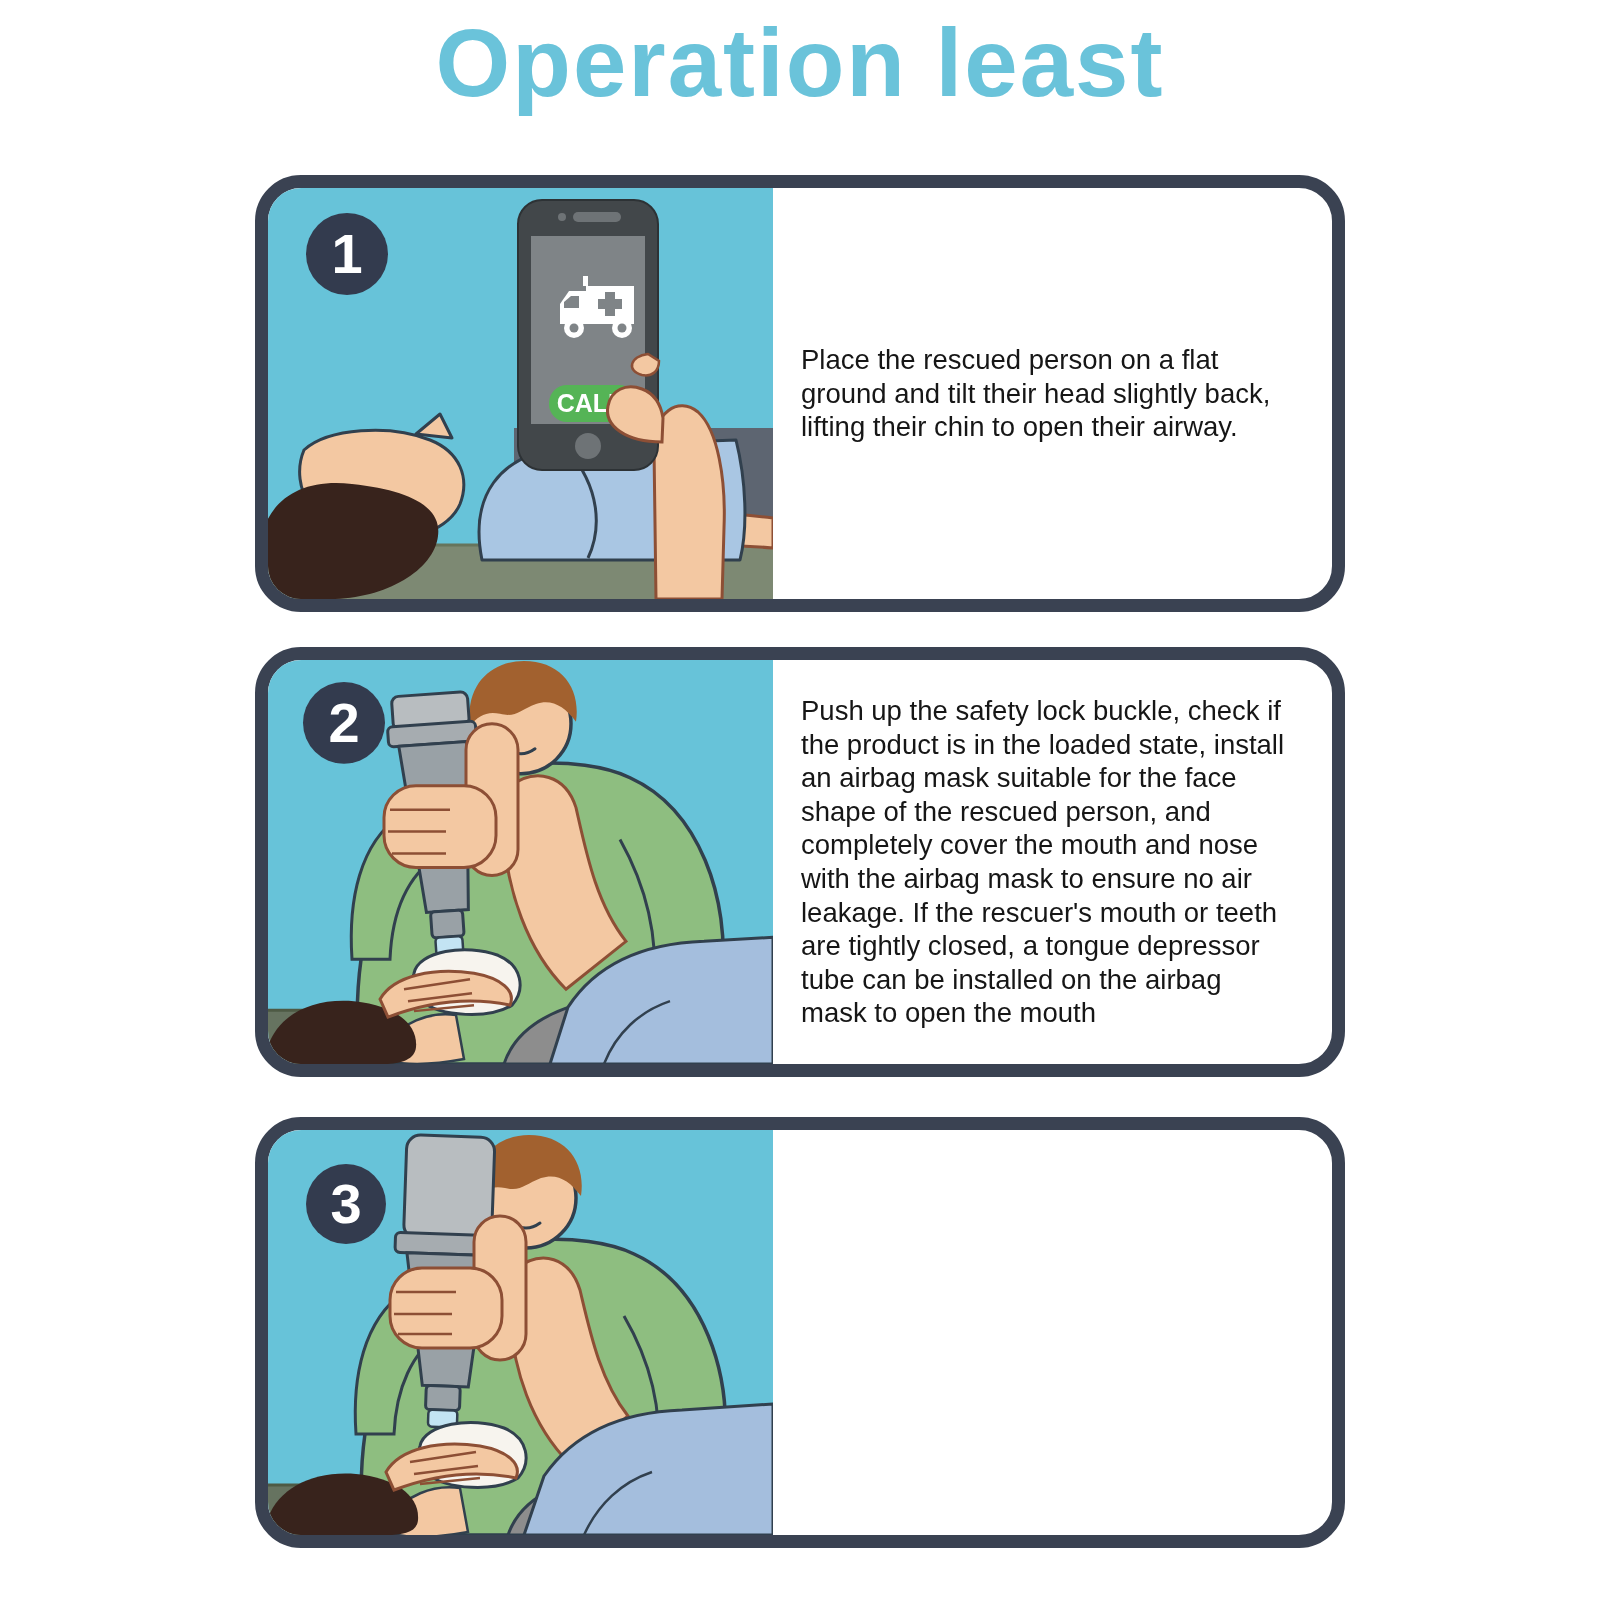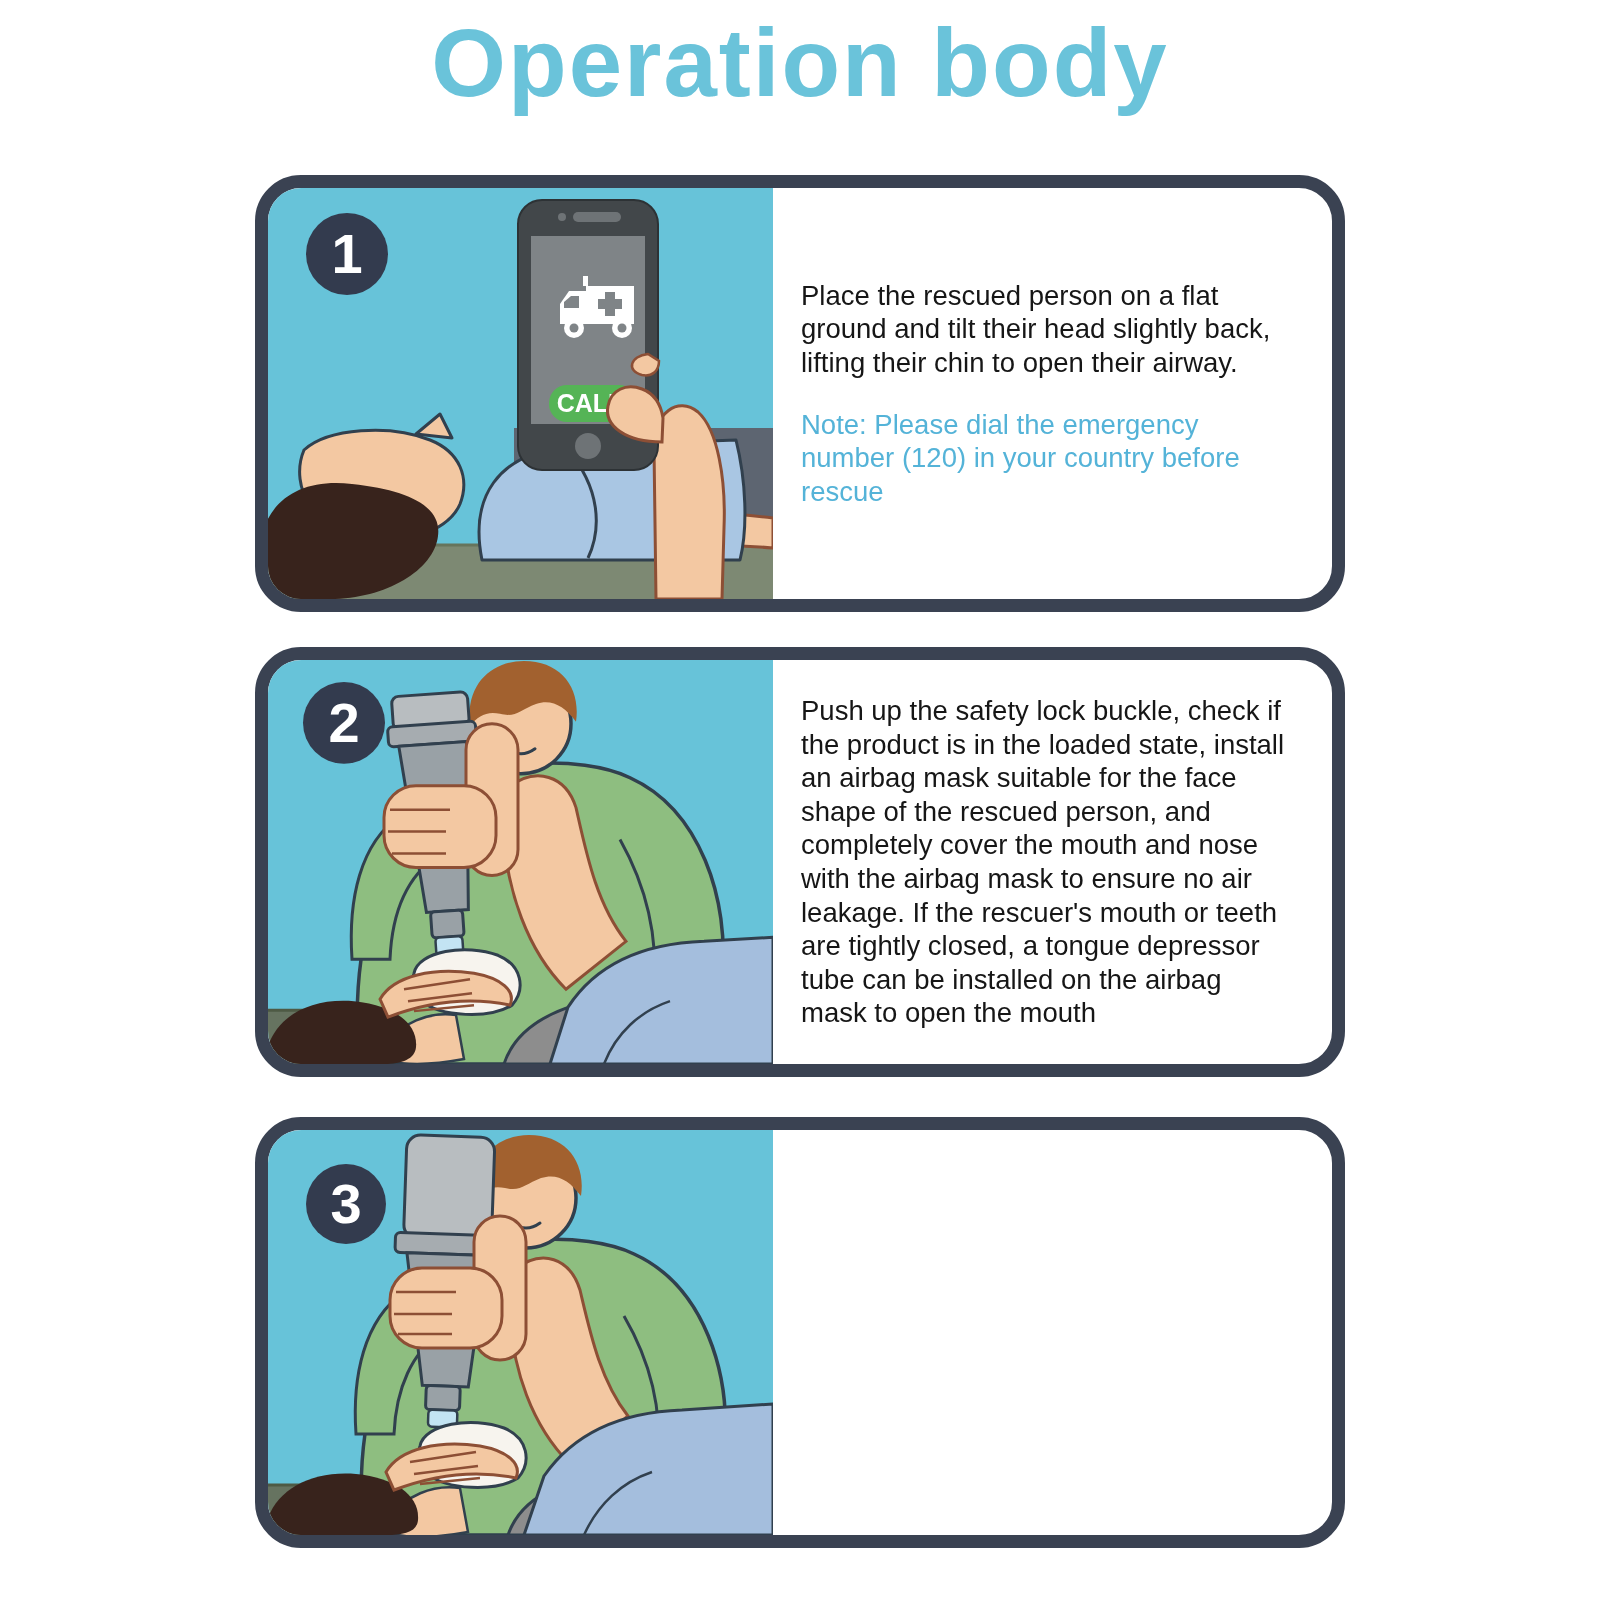--- a/index.html
+++ b/index.html
@@ -28,21 +28,21 @@
   }
   .step-text p{
     margin:0;font-size:27.5px;line-height:1.22;color:#161616;
   }
   .step-text p.note{margin-top:28px;color:#54b3d8;}
   .badge-num{font-family:"Liberation Sans", sans-serif;font-weight:bold;}
 </style>
 </head>
 <body>
 
-<h1 class="page-title">Operation body</h1>
+<h1 class="page-title">Operation least</h1>
 
 <section class="panel panel-1">
   <div class="illus">
     <svg viewBox="0 0 505 411" preserveAspectRatio="none">
       <rect x="0" y="0" width="505" height="411" fill="#67c3d9"></rect>
       <rect x="246" y="240" width="259" height="116" fill="#5d6571"></rect>
       <rect x="0" y="356" width="505" height="55" fill="#7d8973"></rect>
       <line x1="0" y1="357" x2="505" y2="357" stroke="#66745c" stroke-width="3"></line>
 
       <g>
@@ -85,21 +85,20 @@
       <path d="M380,166 C362,168 358,183 374,187 C384,189 391,183 391,173 Z" fill="#f3c8a2" stroke="#8d4f35" stroke-width="2.5"></path>
 
       <g>
         <circle cx="79" cy="66" r="41" fill="#333b4e"></circle>
         <text x="79" y="85" text-anchor="middle" font-size="56" fill="#ffffff" class="badge-num">1</text>
       </g>
     </svg>
   </div>
   <div class="step-text">
     <p>Place the rescued person on a flat ground and tilt their head slightly back, lifting their chin to open their airway.</p>
-    <p class="note">Note: Please dial the emergency number (120) in your country before rescue</p>
   </div>
 </section>
 
 <section class="panel panel-2">
   <div class="illus">
     <svg viewBox="0 0 505 405" preserveAspectRatio="none">
       <rect x="0" y="0" width="505" height="405" fill="#67c3d9"></rect>
       <rect x="0" y="350" width="505" height="55" fill="#667360"></rect>
       <line x1="0" y1="351" x2="505" y2="351" stroke="#4e5a44" stroke-width="3"></line>
 

